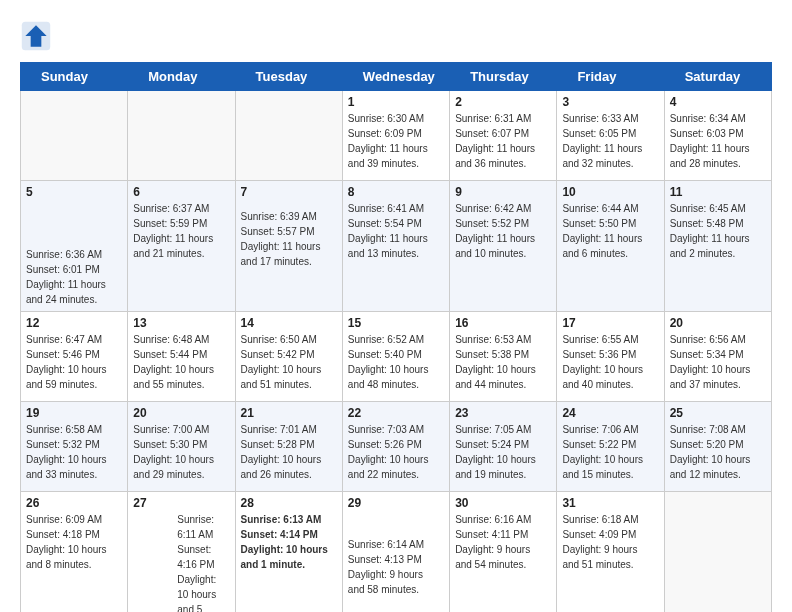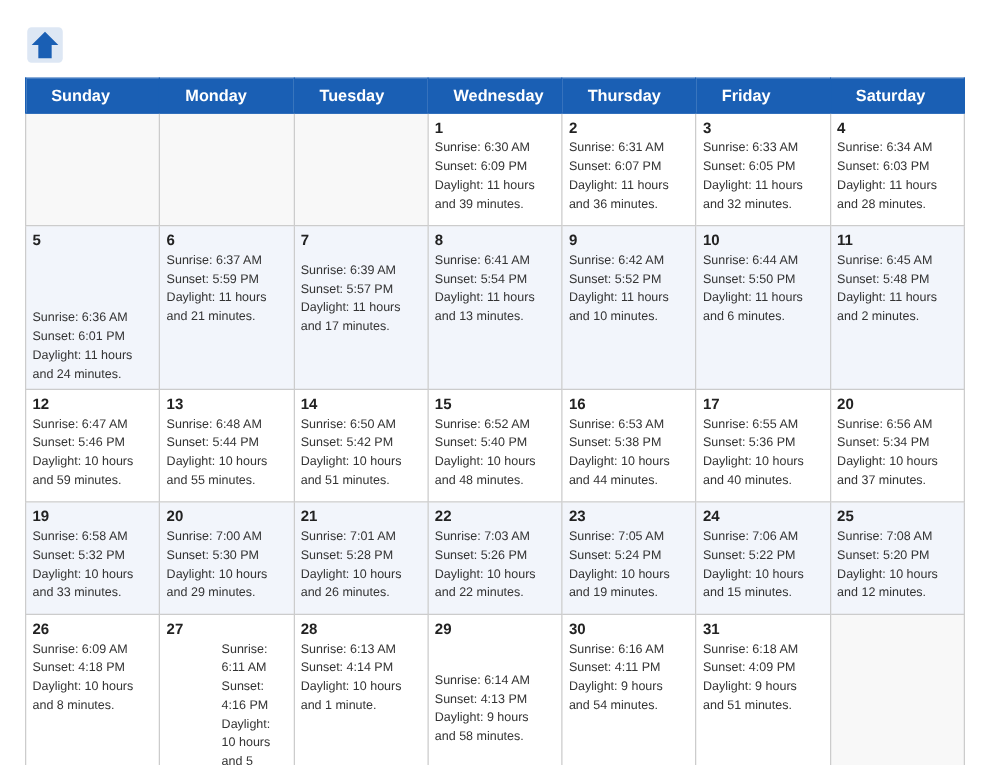--- a/index.html
+++ b/index.html
@@ -318,21 +318,21 @@
         </td>
         <td>
           <span class="day-num">27</span>
           <div class="day-info" style="white-space: pre-line; margin-left: 44px;">Sunrise: 6:11 AM
 Sunset: 4:16 PM
 Daylight: 10 hours
 and 5 minutes.</div>
         </td>
         <td>
           <span class="day-num">28</span>
-          <div class="day-info" style="white-space: pre-line;">Sunrise: 6:13 AM
+          <div class="day-info" style="white-space: pre-line; font-weight: bold;">Sunrise: 6:13 AM
 Sunset: 4:14 PM
 Daylight: 10 hours
 and 1 minute.</div>
         </td>
         <td>
           <span class="day-num">29</span>
           <div class="day-info" style="white-space: pre-line; margin-top: 27px;">Sunrise: 6:14 AM
 Sunset: 4:13 PM
 Daylight: 9 hours
 and 58 minutes.</div>

